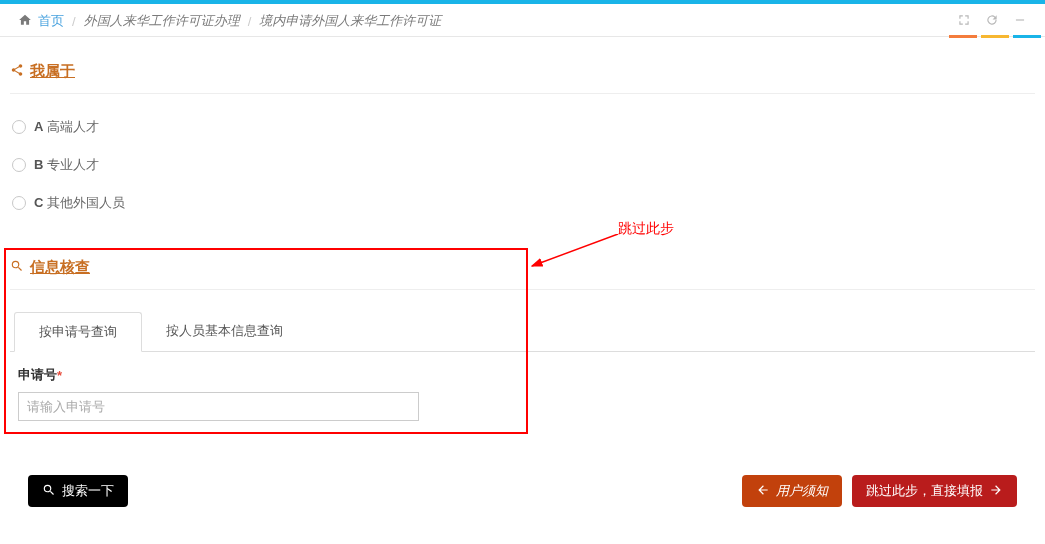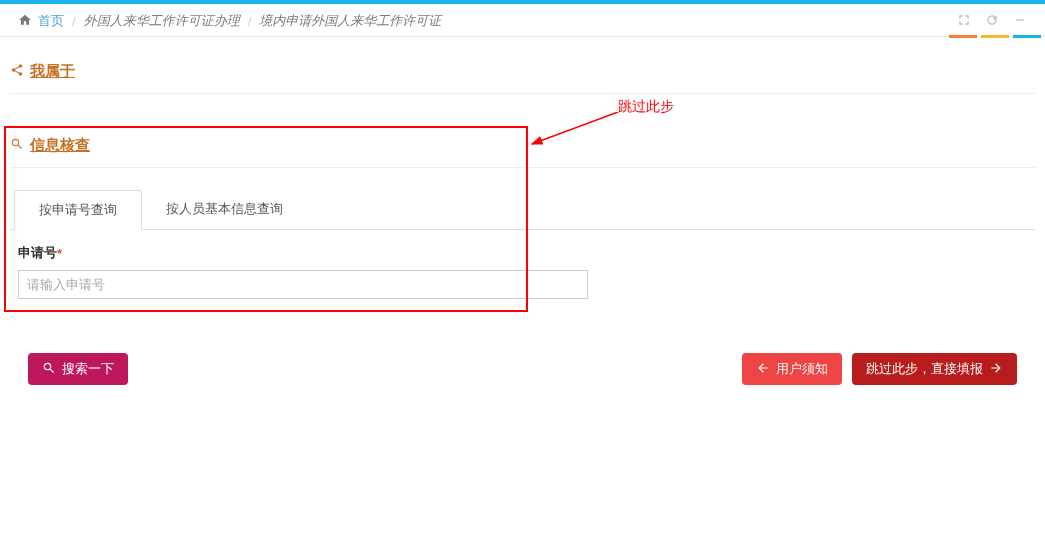--- a/index.html
+++ b/index.html
@@ -41,27 +41,27 @@
     .annotation { position: absolute; top: -28px; left: 608px; color: #f00; font-size: 14px; }
     .arrow-svg { position: absolute; top: -14px; left: 518px; }
     
     .tabs { display: flex; border-bottom: 1px solid #ddd; margin-top: 22px; padding-left: 4px; }
     .tab { padding: 10px 24px; color: #555; cursor: pointer; font-size: 13px; }
     .tab.active { border: 1px solid #ddd; border-bottom: 1px solid #fff; background: #fff; margin-bottom: -1px; color: #545454; border-top-left-radius: 3px; border-top-right-radius: 3px; }
     
     .form-field { padding: 14px 8px 8px 8px; }
     .field-label { font-weight: bold; font-size: 13px; color: #333; display: flex; align-items: center; gap: 0; }
     .field-label .req { color: #e74c3c; }
-    .text-input { width: 570px; padding: 6px 8px; border: 1px solid #ccc; font-size: 13px; margin-top: 8px; color: #888; }
+    .text-input { width: 401px; padding: 6px 8px; border: 1px solid #ccc; font-size: 13px; margin-top: 8px; color: #888; }
     .text-input::placeholder { color: #aaa; }
     
     .footer-buttons { display: flex; justify-content: space-between; padding: 20px 18px 12px 18px; margin-top: 26px; }
     .btn { padding: 7px 14px; border-radius: 4px; border: none; font-size: 13px; cursor: pointer; color: #fff; display: inline-flex; align-items: center; gap: 6px; }
-    .btn-search { background: #be185d; }
-    .btn-prev { background: #ef4444; }
+    .btn-search { background: #000000; }
+    .btn-prev { background: #c2410c; font-style: italic; }
     .btn-next { background: #b91c1c; }
     .right-buttons { display: flex; gap: 10px; }
     
     svg.icon-svg { width: 14px; height: 14px; fill: currentColor; }
   </style>
 </head>
 <body>
 
 <div class="topbar"></div>
 
@@ -107,20 +107,34 @@
   <div class="section-title">
     <span class="icon">
       <svg class="icon-svg" viewBox="0 0 24 24">
           <path d="M18 16c-.8 0-1.5.3-2 .8l-7-4.1c0-.2.1-.5.1-.7s0-.5-.1-.7l7-4.1c.5.5 1.2.8 2 .8 1.7 0 3-1.3 3-3s-1.3-3-3-3-3 1.3-3 3c0 .2 0 .5.1.7l-7 4.1c-.5-.5-1.2-.8-2-.8-1.7 0-3 1.3-3 3s1.3 3 3 3c.8 0 1.5-.3 2-.8l7 4.1c0 .2-.1.5-.1.7 0 1.7 1.3 3 3 3s3-1.3 3-3-1.3-3-3-3z"></path>
         </svg>
     </span>
     <span>我属于</span>
   </div>
   <hr class="hr">
 
+  <div class="radio-group">
+    <div class="radio-row">
+      <span class="radio-circle"></span>
+      <span class="radio-label"><b>A</b> <span>高端人才</span></span>
+    </div>
+    <div class="radio-row">
+      <span class="radio-circle"></span>
+      <span class="radio-label"><b>B</b> <span>专业人才</span></span>
+    </div>
+    <div class="radio-row">
+      <span class="radio-circle"></span>
+      <span class="radio-label"><b>C</b> <span>其他外国人员</span></span>
+    </div>
+  </div>
 
   <div style="height:22px"></div>
 
   <div class="check-area">
     <div class="annotation">跳过此步</div>
     <svg class="arrow-svg" width="100" height="40">
       <defs>
         <marker id="arrowhead" markerWidth="8" markerHeight="6" refX="7" refY="3" orient="auto">
           <polygon points="0 0, 8 3, 0 6" fill="#f00"></polygon>
         </marker>

